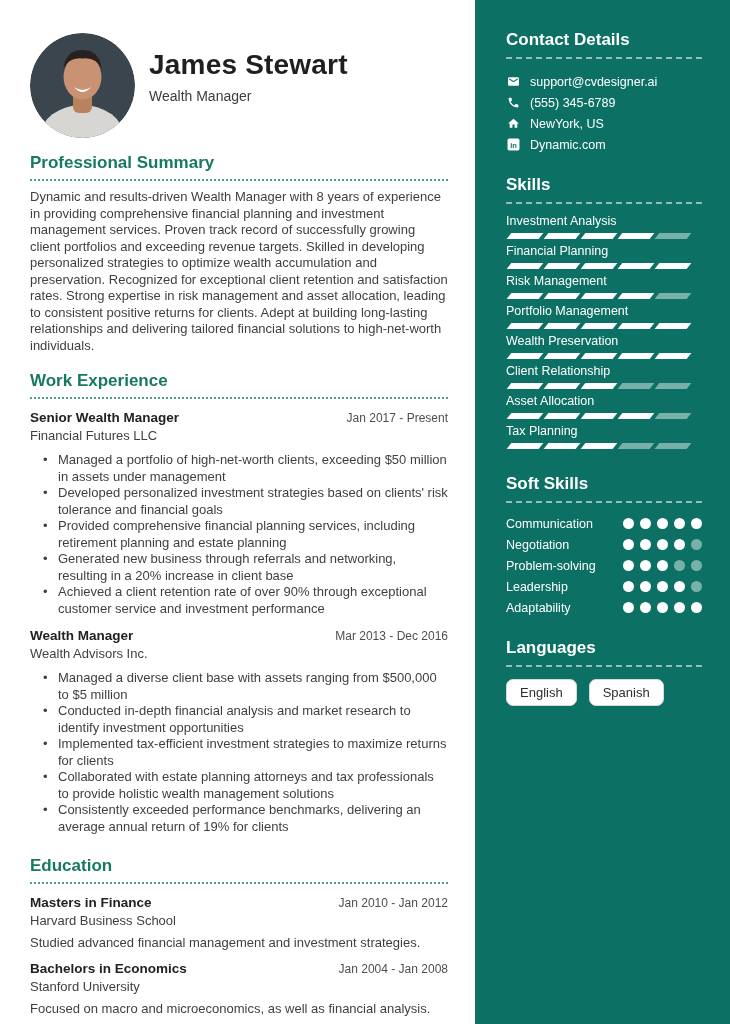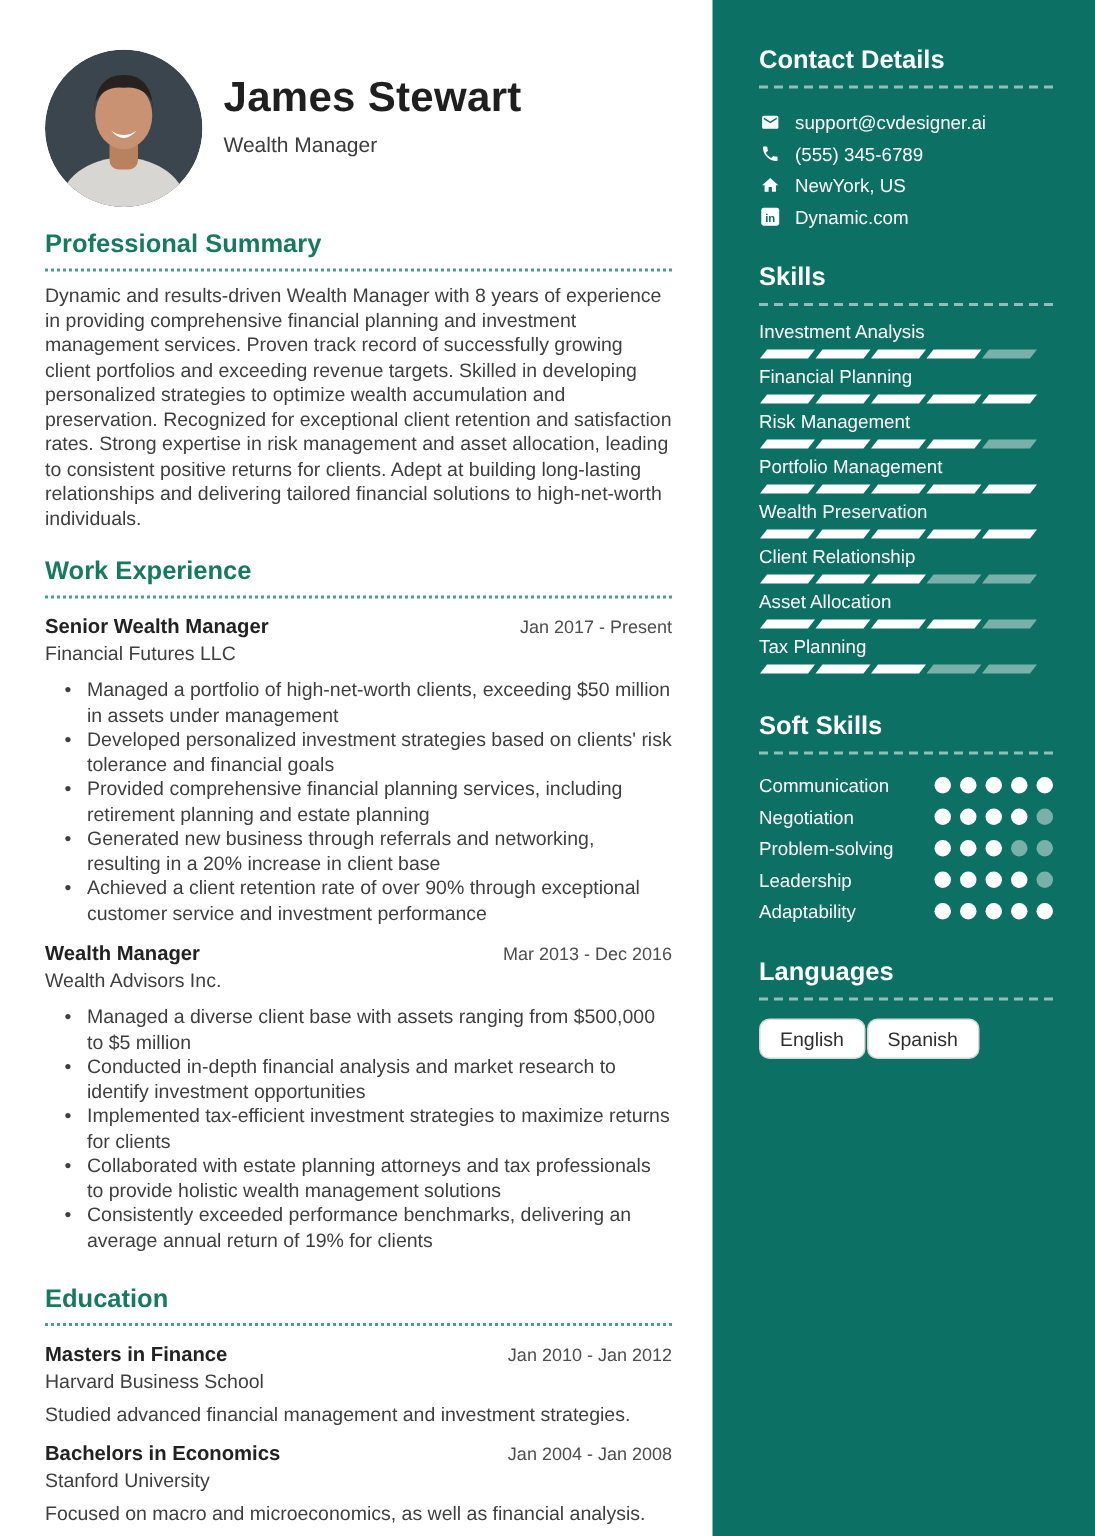--- a/index.html
+++ b/index.html
@@ -58,21 +58,21 @@
   .seg.empty{background:var(--bar-unfilled);}
 
   .soft-list{margin-top:10px;}
   .soft-row{display:flex;justify-content:space-between;align-items:center;height:21px;gap:12px;}
   .soft-label{font-size:12.5px;}
   .dots{display:flex;gap:6px;}
   .dot{width:11px;height:11px;border-radius:50%;}
   .dot.fill{background:#fff;}
   .dot.empty{background:var(--bar-unfilled);}
 
-  .chips{margin-top:12px;display:flex;gap:1px;}
+  .chips{margin-top:12px;display:flex;gap:12px;}
   .chip{background:#fff;color:#2e2e2e;font-size:13px;padding:5px 13px;
         border-radius:7px;border:1px solid #d8d8d8;}
 </style>
 </head>
 <body>
 
 <div class="page">
   <div class="main">
 
     <div class="header">

